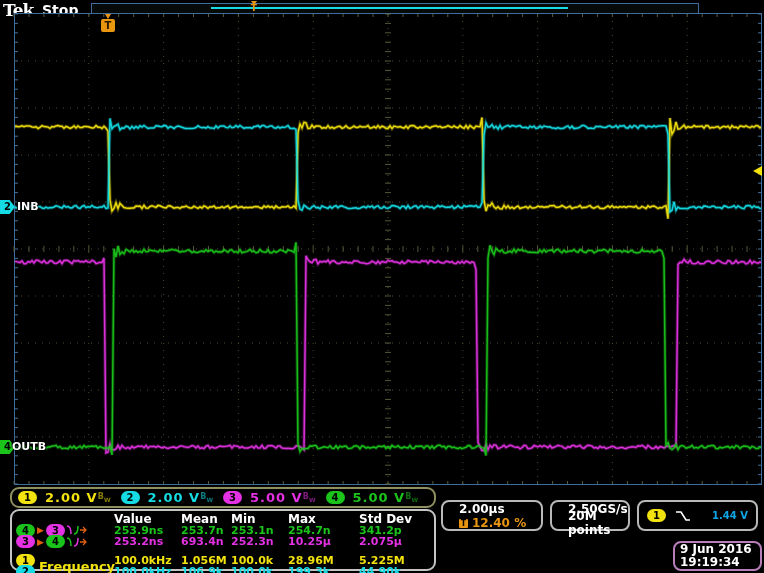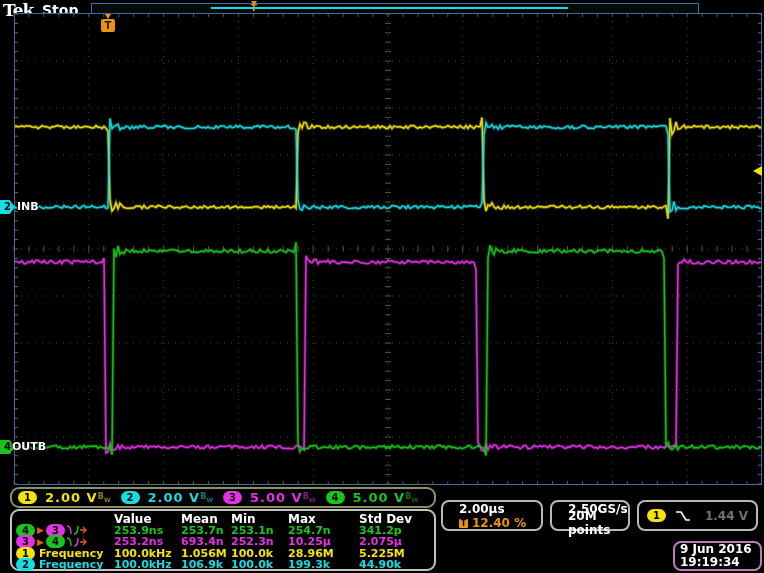--- a/index.html
+++ b/index.html
@@ -51,30 +51,30 @@
   .c1{color:#f2e20e;} .c2{color:#15dce4;} .c3{color:#e331e3;} .c4{color:#1ac41a;}
   .b1{background:#f2e20e;} .b2{background:#15dce4;} .b3{background:#e331e3;} .b4{background:#1ac41a;}
 
   #meas-panel{left:10px;top:509px;width:426px;height:62px;border:2px solid #c4c4c4;border-radius:9px;
               padding:1px 4px;box-sizing:border-box;position:absolute;background:#000;}
   .meas-row{display:grid;grid-template-columns:98px 67px 50px 57px 71px auto;align-items:center;height:11.6px;}
   .meas-row div{font-size:11px;font-weight:bold;white-space:nowrap;}
   .meas-head div{color:#fff;font-size:12px;}
   .meas-label{display:flex;align-items:center;gap:1px;}
   .meas-arrow{color:#e06010;font-size:9px;font-weight:bold;margin:0 1px;}
-  .meas-name{font-size:11px;font-weight:bold;margin-left:3px;}
+  .meas-name{font-size:13px;font-weight:bold;margin-left:3px;margin-top:12px;}
 
   .hbox-line{display:flex;align-items:center;font-size:12px;font-weight:bold;color:#fff;height:14px;padding-left:16px;}
   #horiz-box{left:441px;top:500px;width:102px;height:31px;}
   #horiz-pos{color:#e89510;}
   .t-icon{display:inline-block;width:9px;height:9px;background:#e89510;color:#000;font-size:8px;font-weight:bold;
           text-align:center;line-height:9px;border-radius:1px;margin-right:4px;}
   #acq-box{left:550px;top:500px;width:80px;height:31px;}
   #trig-box{left:637px;top:500px;width:121px;height:31px;display:flex;align-items:center;padding:0 8px;gap:8px;}
-  #trig-level{color:#737373;font-size:12px;font-weight:bold;margin-left:auto;}
+  #trig-level{color:#0ea5e9;font-size:10px;font-weight:bold;margin-left:auto;}
   #date-box{left:673px;top:541px;width:89px;height:30px;border:2px solid #b87eb8;padding:0 5px;}
   #date-box div{color:#fff;font-size:12px;font-weight:bold;line-height:13px;}
 </style>
 </head>
 <body>
 
 <div id="tek-logo">Tek</div>
 <div id="acq-status">Stop</div>
 
 <div id="record-bar">

